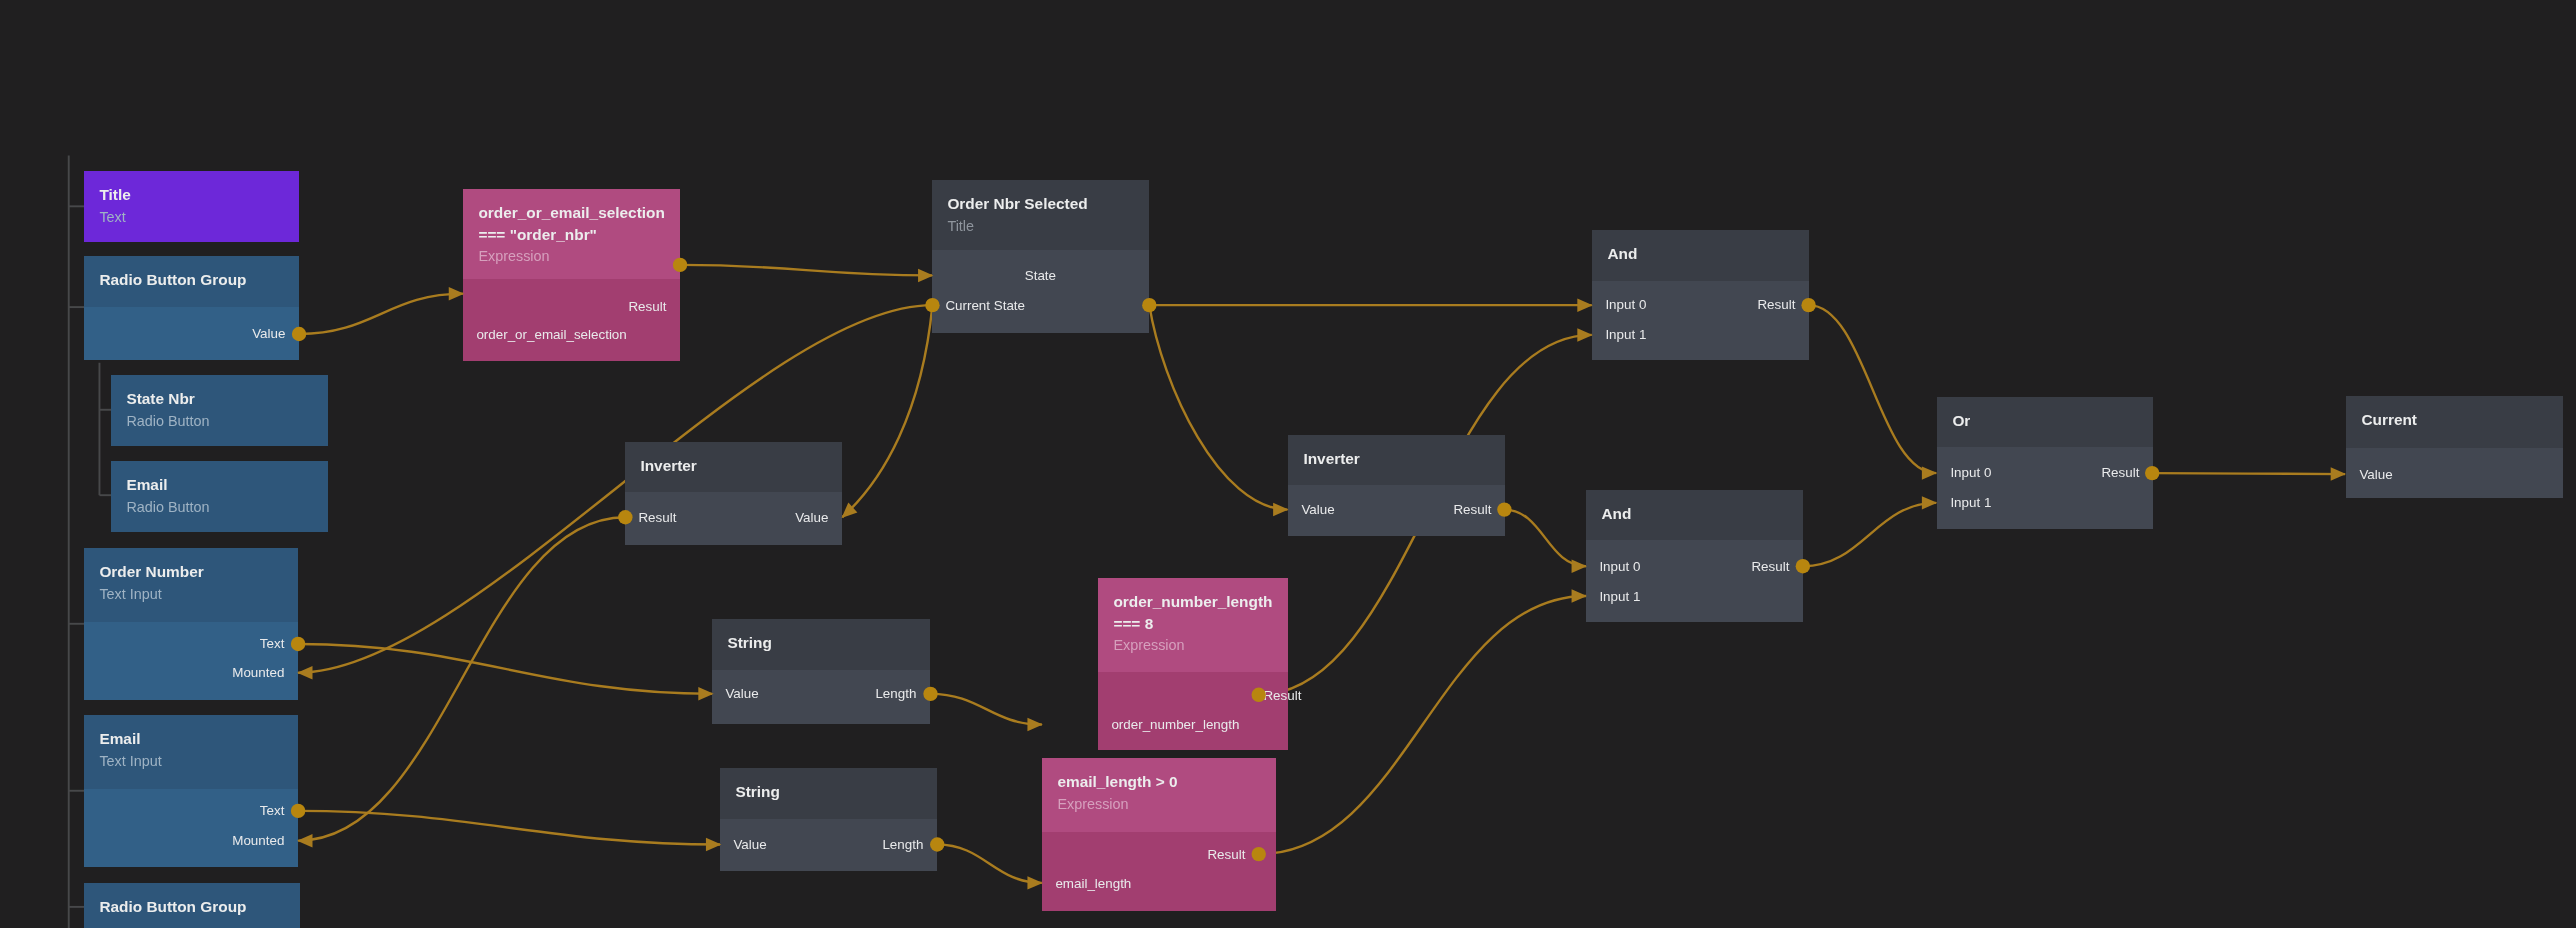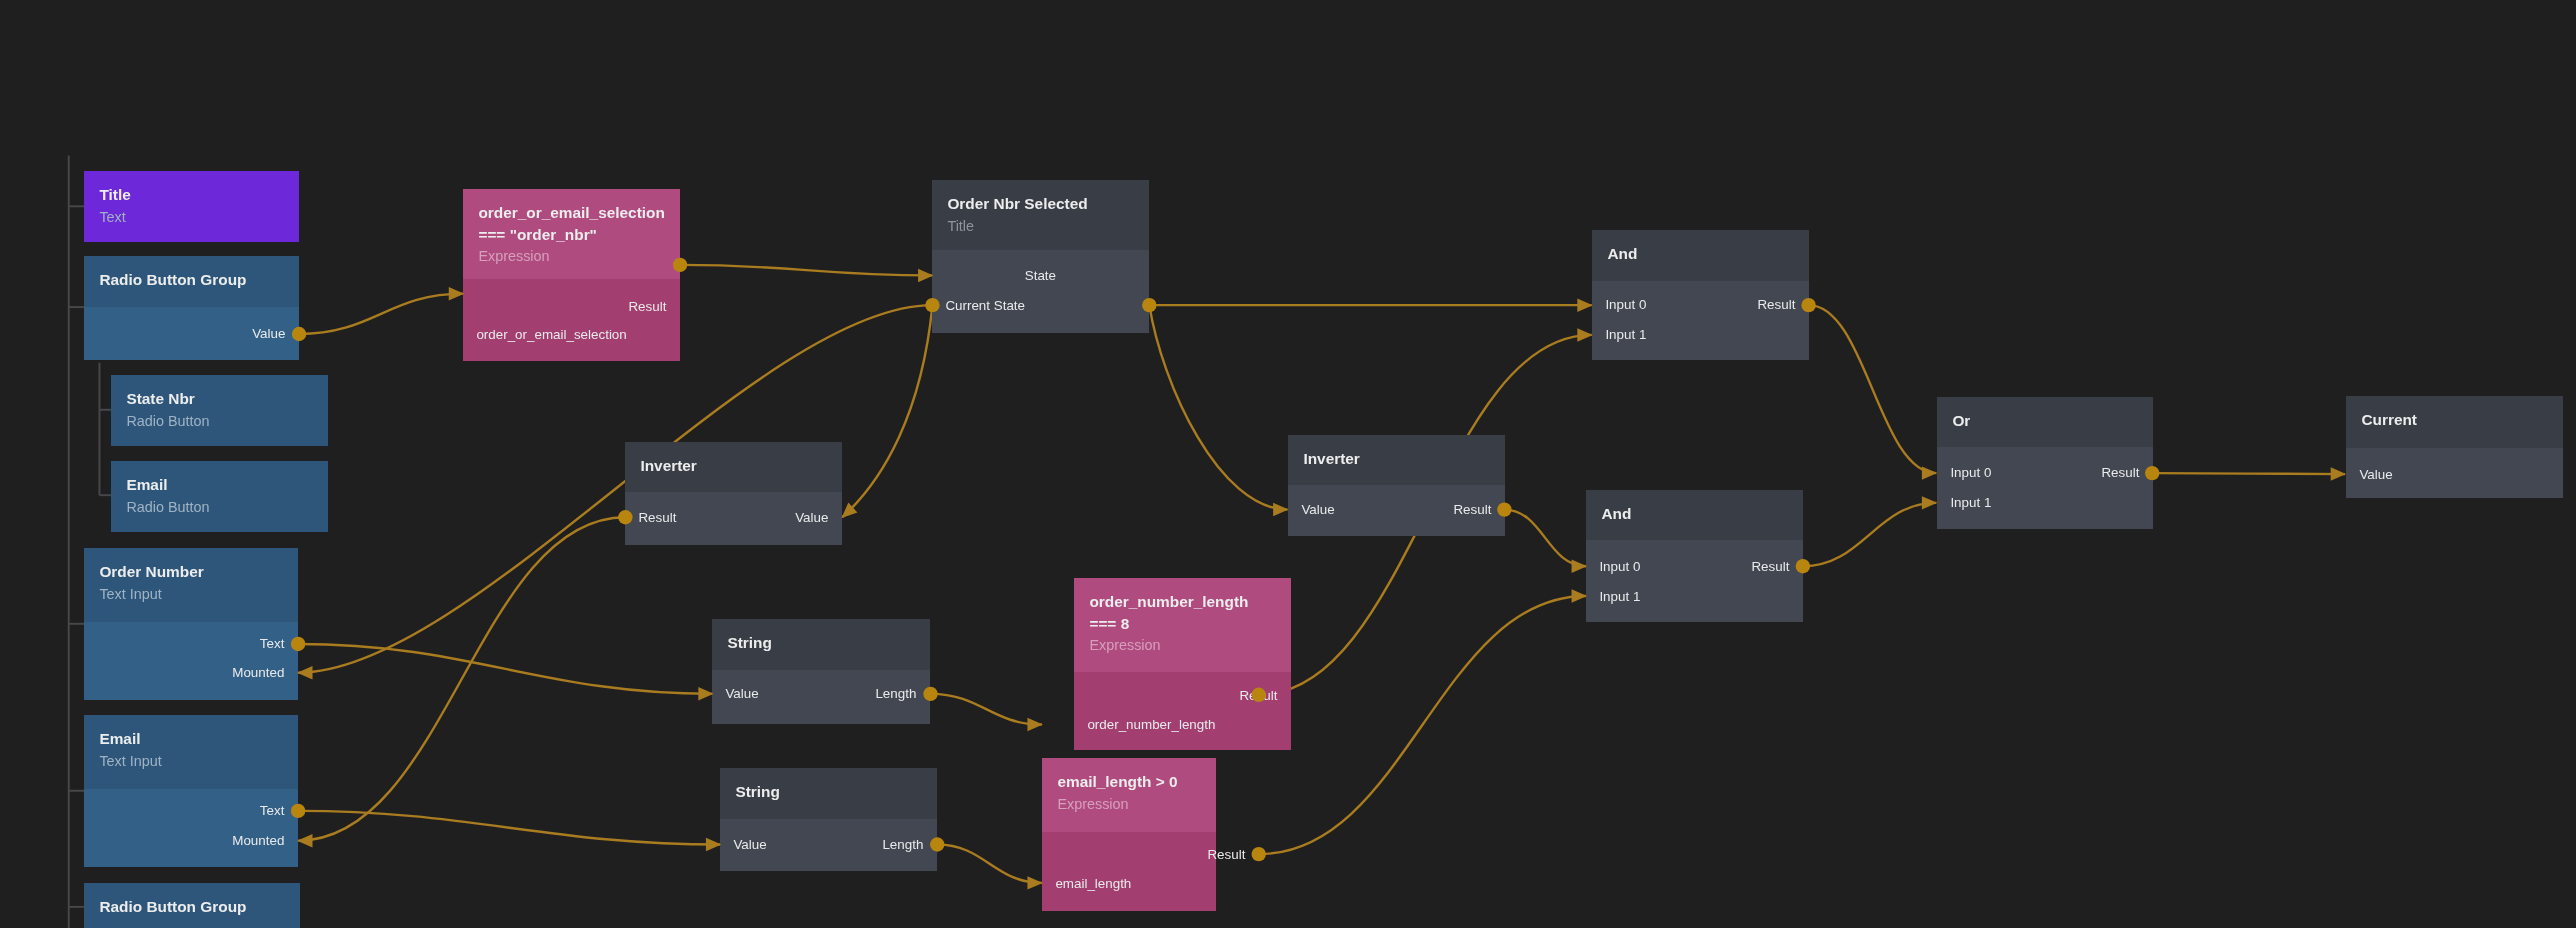--- a/index.html
+++ b/index.html
@@ -104,29 +104,29 @@
       <div class="tline" style="top: 13.4px;">String</div>
       <div class="plabel" style="top: 64px; left: 13.4px; width: 191px; text-align: left;">Value</div>
       <div class="plabel" style="top: 64px; left: 13.4px; width: 191px; text-align: right;">Length</div>
     </div>
     <div class="node" style="left: 720px; top: 768px; width: 217px; height: 103px; background: rgb(66, 71, 81);">
       <div class="hdr" style="height: 51px; background: rgb(57, 61, 69);"></div>
       <div class="tline" style="top: 13.4px;">String</div>
       <div class="plabel" style="top: 66px; left: 13.4px; width: 190px; text-align: left;">Value</div>
       <div class="plabel" style="top: 66px; left: 13.4px; width: 190px; text-align: right;">Length</div>
     </div>
-    <div class="node" style="left: 1074px; top: 578px; width: 217px; height: 172px; background: rgb(162, 62, 112); padding-left: 10px;">
+    <div class="node" style="left: 1098px; top: 578px; width: 190px; height: 172px; background: rgb(162, 62, 112); padding-left: 10px;">
       <div class="hdr" style="height: 94px; background: rgb(176, 75, 128);"></div>
       <div class="tline" style="top: 13.4px;">order_number_length</div>
       <div class="tline" style="top: 35px;">=== 8</div>
       <div class="sub" style="top: 57px; color: rgb(214, 160, 189);">Expression</div>
       <div class="plabel" style="top: 107px; left: 13.4px; width: 190px; text-align: right;">Result</div>
       <div class="plabel" style="top: 136px; left: 13.4px; width: 190px; text-align: left;">order_number_length</div>
     </div>
-    <div class="node" style="left: 1042px; top: 758px; width: 174px; height: 153px; background: rgb(162, 62, 112);">
+    <div class="node" style="left: 1042px; top: 758px; width: 234px; height: 153px; background: rgb(162, 62, 112);">
       <div class="hdr" style="height: 74px; background: rgb(176, 75, 128);"></div>
       <div class="tline" style="top: 13.4px;">email_length &gt; 0</div>
       <div class="sub" style="top: 36px; color: rgb(214, 160, 189);">Expression</div>
       <div class="plabel" style="top: 86px; left: 13.4px; width: 190px; text-align: right;">Result</div>
       <div class="plabel" style="top: 115px; left: 13.4px; width: 190px; text-align: left;">email_length</div>
     </div>
     <div class="node" style="left: 1288px; top: 435px; width: 217px; height: 101px; background: rgb(66, 71, 81);">
       <div class="hdr" style="height: 50px; background: rgb(57, 61, 69);"></div>
       <div class="tline" style="top: 13.4px;">Inverter</div>
       <div class="plabel" style="top: 64px; left: 13.4px; width: 190px; text-align: left;">Value</div>

